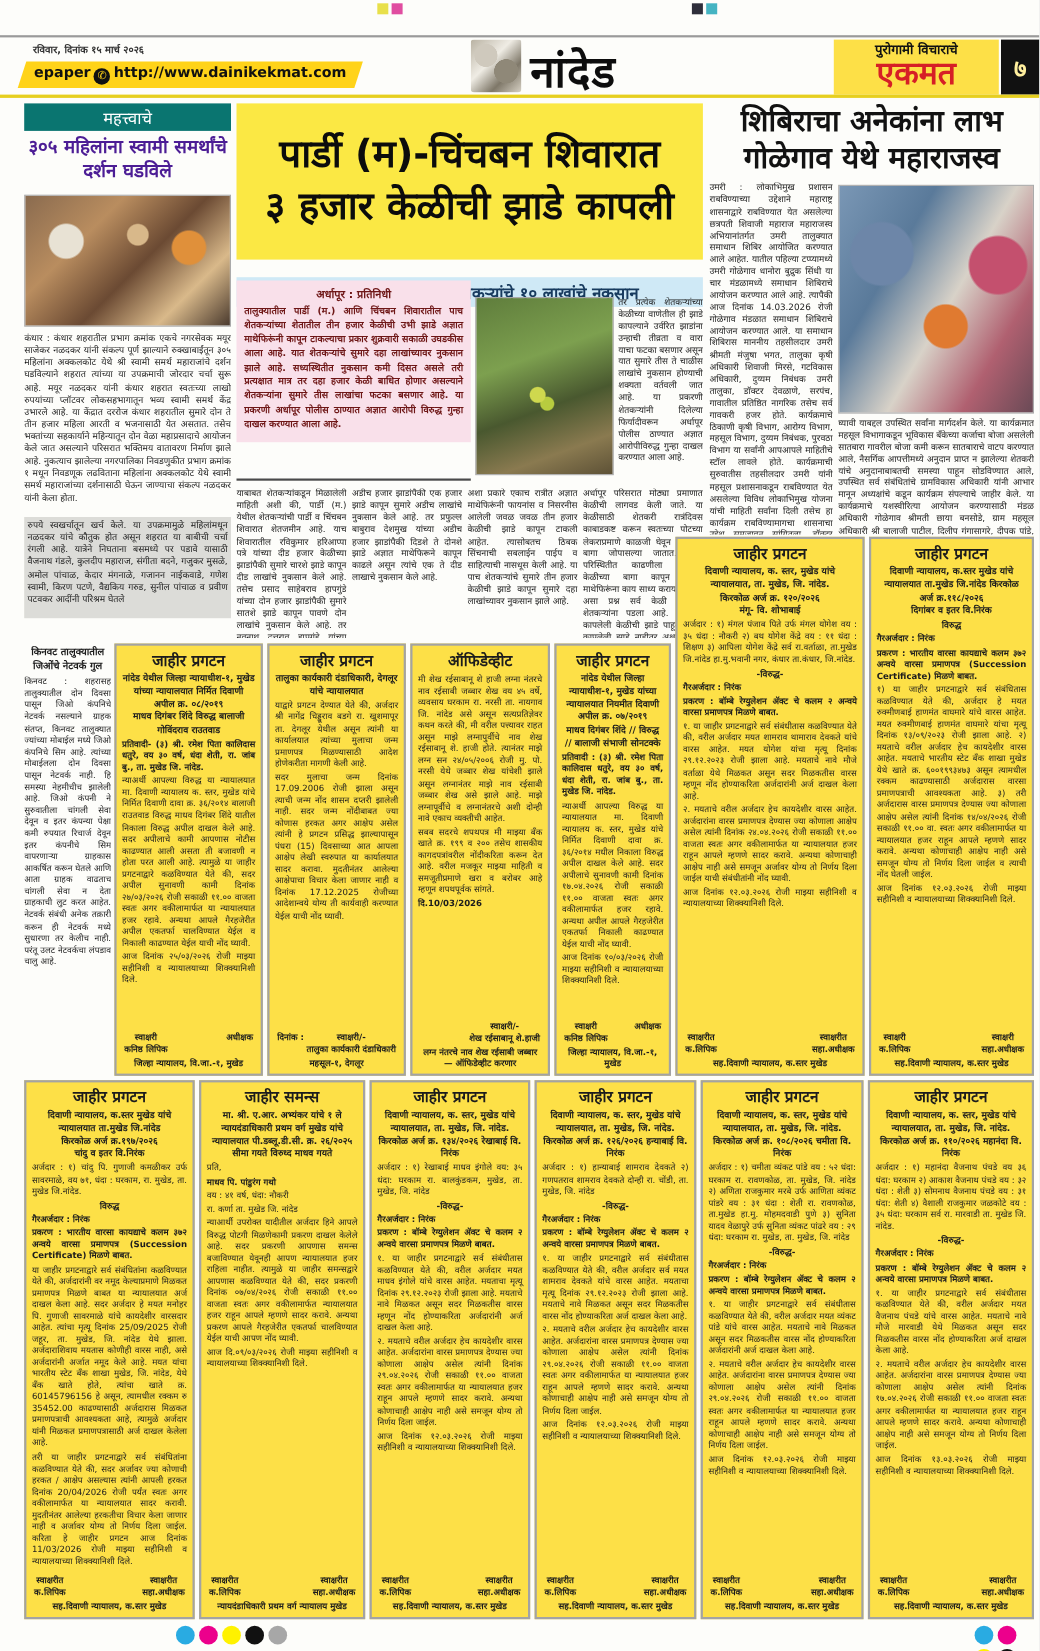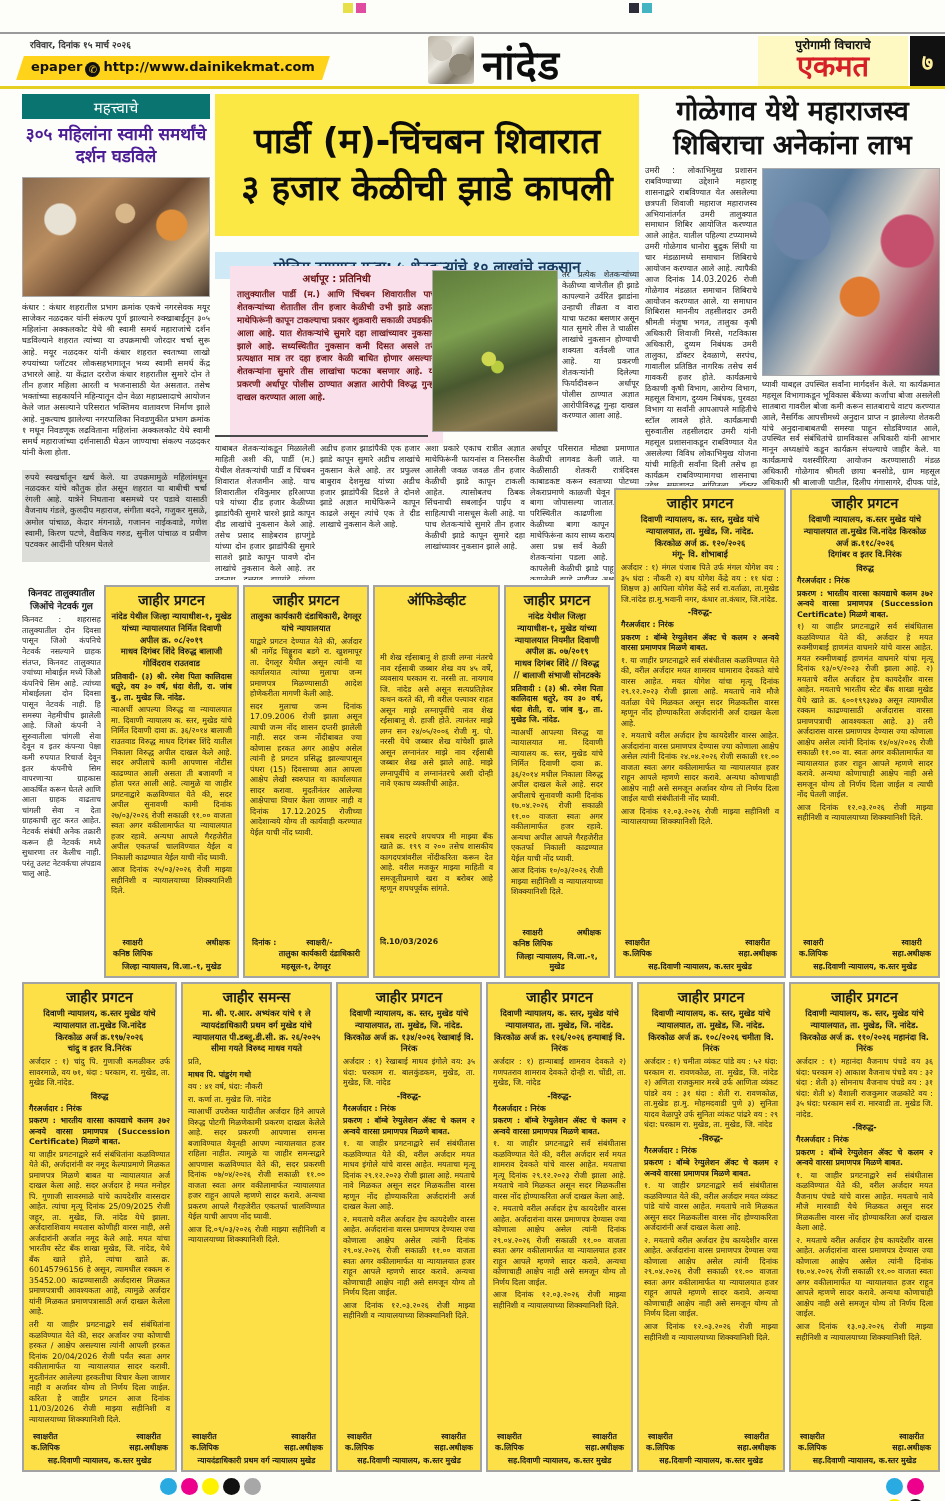--- a/index.html
+++ b/index.html
@@ -14,21 +14,21 @@
   .epaper-band { background:#ffd319; transform:skewX(-18deg); display:flex; align-items:center; justify-content:center; }
   .epaper-inner { transform:skewX(18deg); font-size:13px; font-weight:bold; color:#111; white-space:nowrap; }
   .phone-ic { display:inline-block; background:#111; color:#ffd319; border-radius:50%; width:15px; height:15px;
               line-height:15px; text-align:center; font-size:10px; margin:0 3px; vertical-align:-2px; }
   .edition { font-size:40px; font-weight:bold; color:#0d0d0d; letter-spacing:1px; }
   .logo-collage { background:
       radial-gradient(circle at 30% 30%, #cfc9bd 0 22%, transparent 23%),
       radial-gradient(circle at 70% 60%, #8f8878 0 25%, transparent 26%),
       linear-gradient(135deg,#b9b2a3 0%,#efece4 40%,#7e7768 70%,#d8d2c5 100%);
       border-radius:3px; }
-  .brand-box { background:#fef9c3; text-align:center; padding-top:3px; }
+  .brand-box { background:#fde047; text-align:center; padding-top:3px; }
   .brand-tag { font-size:12px; font-weight:bold; color:#111; line-height:1.1; }
   .brand-name { font-size:29px; font-weight:bold; color:#d61f26; line-height:1.0; }
   .pagenum-box { background:#111; color:#ffef9e; font-size:22px; font-weight:bold;
                  display:flex; align-items:center; justify-content:center; }
   .yellow-rule { background:#e6cf1e; }
 
   
   .kicker { background:#0a7570; color:#fff; font-size:15px; font-weight:normal; text-align:center;
             display:flex; align-items:center; justify-content:center; }
   .left-headline { color:#4c1d95; font-size:17px; font-weight:bold; text-align:center; line-height:1.3; }
@@ -98,38 +98,38 @@
        radial-gradient(circle at 80% 40%, #e0903a 0 9%, transparent 10%),
        linear-gradient(135deg,#8a6b4f 0%,#b98d5f 30%,#6b4a33 55%,#d9b98a 78%,#4a3a2e 100%);"></div>
   <div class="abs txt" style="left:22px;top:302px;width:188px;height:166px;font-size:8.2px;">कंधार : कंधार शहरातील प्रभाग क्रमांक एकचे नगरसेवक मयूर साजेकर नळदकर यांनी संकल्प पूर्ण झाल्याने रुक्खाबाईंतून ३०५ महिलांना अक्कलकोट येथे श्री स्वामी समर्थ महाराजांचे दर्शन घडविल्याने शहरात त्यांच्या या उपक्रमाची जोरदार चर्चा सुरू आहे. मयूर नळदकर यांनी कंधार शहरात स्वतःच्या लाखो रुपयांच्या प्लॉटवर लोकसहभागातून भव्य स्वामी समर्थ केंद्र उभारले आहे. या केंद्रात दररोज कंधार शहरातील सुमारे दोन ते तीन हजार महिला आरती व भजनासाठी येत असतात. तसेच भक्तांच्या सहकार्याने महिन्यातून दोन वेळा महाप्रसादाचे आयोजन केले जात असल्याने परिसरात भक्तिमय वातावरण निर्माण झाले आहे. नुकत्याच झालेल्या नगरपालिका निवडणुकीत प्रभाग क्रमांक १ मधून निवडणूक लढविताना महिलांना अक्कलकोट येथे स्वामी समर्थ महाराजांच्या दर्शनासाठी घेऊन जाण्याचा संकल्प नळदकर यांनी केला होता.</div>
   <div class="abs txt gray-note" style="left:22px;top:470px;width:188px;height:92px;font-size:8.2px;">रुपये स्वखर्चातून खर्च केले. या उपक्रमामुळे महिलांमधून नळदकर यांचे कौतुक होत असून शहरात या बाबीची चर्चा रंगली आहे. यात्रेने निघताना बसमध्ये पर पडावे यासाठी वैजनाथ गंडले, कुलदीप महाराज, संगीता बदने, गजुकर मुसळे, अमोल पांचाळ, केदार मंगनाळे, गजानन नाईकवाडे, गणेश स्वामी, किरण पटणे, वैद्यकिय गरुड, सुनील पांचाळ व प्रवीण पटवकर आदींनी परिश्रम घेतले</div>
 
   <div class="abs main-hbox" style="left:215px;top:94px;width:424px;height:142px;">
     <div class="main-h">पार्डी (म)-चिंचबन शिवारात</div>
     <div class="main-h">३ हजार केळीची झाडे कापली</div>
   </div>
   <div class="abs subhead" style="left:215px;top:238px;width:424px;height:27px;margin-top:14px;">पोलिस ठाण्यात गुन्हा; ५ शेतकऱ्यांचे १० लाखांचे नुकसान</div>
-  <div class="abs lead-box" style="left:215px;top:266px;width:213px;height:177px;margin-left:15px;">
+  <div class="abs lead-box" style="left:215px;top:255px;width:213px;height:147px;">
     <div class="lead-dateline">अर्धापूर : प्रतिनिधी</div>
     <div class="lead-body">तालुक्यातील पार्डी (म.) आणि चिंचबन शिवारातील पाच शेतकऱ्यांच्या शेतातील तीन हजार केळीची उभी झाडे अज्ञात माथेफिरूंनी कापून टाकल्याचा प्रकार शुक्रवारी सकाळी उघडकीस आला आहे. यात शेतकऱ्यांचे सुमारे दहा लाखांच्यावर नुकसान झाले आहे. सध्यस्थितीत नुकसान कमी दिसत असले तरी प्रत्यक्षात मात्र तर दहा हजार केळी बाधित होणार असल्याने शेतकऱ्यांना सुमारे तीस लाखांचा फटका बसणार आहे. या प्रकरणी अर्धापूर पोलीस ठाण्यात अज्ञात आरोपी विरुद्ध गुन्हा दाखल करण्यात आला आहे.</div>
   </div>
   <div class="abs rule-dark" style="left:215px;top:435px;width:213px;height:2px;"></div>
   <div class="abs photo" style="left:432px;top:270px;width:126px;height:162px;background:
        radial-gradient(circle at 45% 55%, #cfd84e 0 6%, transparent 7%),
        radial-gradient(circle at 52% 60%, #b8cc3f 0 5%, transparent 6%),
        linear-gradient(160deg,#5f7d3c 0%,#7da04f 35%,#49582f 60%,#8a7a50 82%,#5d5136 100%);"></div>
   <div class="abs txt" style="left:562px;top:270px;width:77px;height:166px;">तर प्रत्येक शेतकऱ्यांच्या केळीच्या वाणेतील ही झाडे कापल्याने उर्वरित झाडांना उन्हाची तीव्रता व वारा याचा फटका बसणार असून यात सुमारे तीस ते चाळीस लाखांचे नुकसान होण्याची शक्यता वर्तवली जात आहे. या प्रकरणी शेतकऱ्यांनी दिलेल्या फिर्यादीवरून अर्धापूर पोलीस ठाण्यात अज्ञात आरोपीविरुद्ध गुन्हा दाखल करण्यात आला आहे.</div>
   <div class="abs txt" style="left:215px;top:444px;width:100px;height:136px;">याबाबत शेतकऱ्यांकडून मिळालेली माहिती अशी की, पार्डी (म.) येथील शेतकऱ्यांची पार्डी व चिंचबन शिवारात शेतजमीन आहे. याच शिवारातील रविकुमार हरिआप्पा पत्रे यांच्या दीड हजार केळीच्या झाडांपैकी सुमारे चारशे झाडे कापून दीड लाखांचे नुकसान केले आहे. तसेच प्रसाद साहेबराव हापगुंडे यांच्या दोन हजार झाडांपैकी सुमारे सातशे झाडे कापून पावणे दोन लाखांचे नुकसान केले आहे. तर नवनाथ दत्तराव हापगुंडे यांच्या अठराशे झाडांपैकी नऊशे झाडे कापून दोन लाखांचे नुकसान केले आहे. आणि साईनाथ पारेसराम हापगुंडे यांच्या शेतावील</div>
   <div class="abs txt" style="left:320px;top:444px;width:100px;height:136px;">अडीच हजार झाडांपैकी एक हजार झाडे कापून सुमारे अडीच लाखांचे नुकसान केले आहे. तर प्रफुल्ल बाबुराव देशमुख यांच्या अडीच हजार झाडांपैकी दिडशे ते दोनशे झाडे अज्ञात माथेफिरूने कापून काढले असून त्यांचे एक ते दीड लाखाचे नुकसान केले आहे.</div>
   <div class="abs txt" style="left:425px;top:444px;width:100px;height:136px;">अशा प्रकारे एकाच रात्रीत अज्ञात माथेफिरूंनी फायनांस व निसरनीस आलेली जवळ जवळ तीन हजार केळीची झाडे कापून टाकली आहेत. त्यासोबतच ठिबक सिंचनाची सबलाईन पाईप व साहित्याची नासधूस केली आहे. या पाच शेतकऱ्यांचे सुमारे तीन हजार केळीची झाडे कापून सुमारे दहा लाखांच्यावर नुकसान झाले आहे.</div>
   <div class="abs txt" style="left:530px;top:444px;width:109px;height:136px;">अर्धापूर परिसरात मोठ्या प्रमाणात केळीची लागवड केली जाते. या केळीसाठी शेतकरी रात्रंदिवस काबाडकष्ट करून स्वतःच्या पोटच्या लेकराप्रमाणे काळजी घेवून केळीच्या बागा जोपासल्या जातात. अशा परिस्थितीत काढणीला आलेल्या केळीच्या बागा कापून अज्ञात माथेफिरूंना काय साध्य करायचे आहे? असा प्रश्न सर्व केळी उत्पादक शेतकऱ्यांना पडला आहे. शेतावील कापलेली केळीची झाडे पाहून केवळ कापलेली झाडे नाहीतर अक्षरशः पूर्ण केळीची बागच हातातून गेली आहे. असा आक्रोश शेतकरी वर्गातून केला जात आहे.</div>
 
   <div class="abs right-headline" style="left:645px;top:94px;width:295px;">
+    <div>शिबिराचा अनेकांना लाभ</div>
     <div>गोळेगाव येथे महाराजस्व</div>
-    <div>शिबिराचा अनेकांना लाभ</div>
   </div>
   <div class="abs txt" style="left:645px;top:166px;width:112px;height:320px;">उमरी : लोकाभिमुख प्रशासन राबविण्याच्या उद्देशाने महाराष्ट्र शासनाद्वारे राबविण्यात येत असलेल्या छत्रपती शिवाजी महाराज महाराजस्व अभियानांतर्गत उमरी तालुक्यात समाधान शिबिर आयोजित करण्यात आले आहेत. यातील पहिल्या टप्प्यामध्ये उमरी गोळेगाव धानोरा बुद्रुक सिंधी या चार मंडळामध्ये समाधान शिबिराचे आयोजन करण्यात आले आहे. त्यापैकी आज दिनांक 14.03.2026 रोजी गोळेगाव मंडळात समाधान शिबिराचे आयोजन करण्यात आले. या समाधान शिबिरास माननीय तहसीलदार उमरी श्रीमती मंजुषा भगत, तालुका कृषी अधिकारी शिवाजी मिरसे, गटविकास अधिकारी, दुय्यम निबंधक उमरी तालुका, डॉक्टर देवळाणे, सरपंच, गावातील प्रतिष्ठित नागरिक तसेच सर्व गावकरी हजर होते. कार्यक्रमाचे ठिकाणी कृषी विभाग, आरोग्य विभाग, महसूल विभाग, दुय्यम निबंधक, पुरवठा विभाग या सर्वांनी आपआपले माहितीचे स्टॉल लावले होते. कार्यक्रमाची सुरुवातीस तहसीलदार उमरी यांनी महसूल प्रशासनाकडून राबविण्यात येत असलेल्या विविध लोकाभिमुख योजना यांची माहिती सर्वांना दिली तसेच हा कार्यक्रम राबविण्यामागचा शासनाचा उद्देश समजावून सांगितला. डॉक्टर देवसई यांनी आरोग्य संबंधी माहिती सांगून आरोग्याची काळजी कशी</div>
   <div class="abs photo" style="left:762px;top:168px;width:178px;height:208px;background:
        radial-gradient(circle at 22% 30%, #6d86a8 0 14%, transparent 15%),
        radial-gradient(circle at 55% 62%, #e07a30 0 12%, transparent 13%),
        radial-gradient(circle at 82% 35%, #c4506e 0 13%, transparent 14%),
        linear-gradient(120deg,#7a97b5 0%,#5a7a9a 30%,#d8d2c8 55%,#b06070 78%,#6a4a56 100%);"></div>
   <div class="abs txt" style="left:762px;top:380px;width:178px;height:106px;">घ्यावी याबद्दल उपस्थित सर्वांना मार्गदर्शन केले. या कार्यक्रमात महसूल विभागाकडून भूविकास बँकेच्या कर्जाचा बोजा असलेली सातबारा गावरील बोजा कमी करून सातबाराचे वाटप करण्यात आले, नैसर्गिक आपत्तीमध्ये अनुदान प्राप्त न झालेल्या शेतकरी यांचे अनुदानाबाबतची समस्या पाहून सोडविण्यात आले, उपस्थित सर्व संबंधितांचे ग्रामविकास अधिकारी यांनी आभार मानून अध्यक्षांचे कडून कार्यक्रम संपल्याचे जाहीर केले. या कार्यक्रमाचे यशस्वीरित्या आयोजन करण्यासाठी मंडळ अधिकारी गोळेगाव श्रीमती छाया बनसोडे, ग्राम महसूल अधिकारी श्री बालाजी पाटील, दिलीप गंगासागरे, दीपक पांडे, योगेश शिंदे, ग्रामसेवक, महसूल सेवक यांनी परिश्रम घेतले.</div>
 
   <div class="abs" style="left:22px;top:587px;width:79px;height:391px;overflow:hidden;">
@@ -168,21 +168,21 @@
           <div></div>
         </div>
       <div>
           <div>स्वाक्षरी/-</div>
           <div>तालुका कार्यकारी दंडाधिकारी</div>
         </div>
     </div>
     <div class="nsigc">महसूल-१, देगलूर</div>
   </div>
 
-  <div class="abs notice" style="left:373px;top:585px;width:127px;height:393px;gap:40px;">
+  <div class="abs notice" style="left:373px;top:585px;width:127px;height:393px;">
     <div class="ntitle">ऑफिडेव्हीट</div>
     <div class="b">मी शेख रईसाबानू शे हाजी लग्ना नंतरचे नाव रईसाबी जब्बार शेख वय ४५ वर्षे, व्यवसाय घरकाम रा. नरसी ता. नायगाव जि. नांदेड असे असून सत्यप्रतिज्ञेवर कथन करते की, मी वरील पत्त्यावर राहत असून माझे लग्नापुर्वीचे नाव शेख रईसाबानू शे. हाजी होते. त्यानंतर माझे लग्न सन २४/०५/२००६ रोजी मु. पो. नरसी येथे जब्बार शेख यांचेशी झाले असून लग्नानंतर माझे नाव रईसाबी जब्बार शेख असे झाले आहे. माझे लग्नापूर्वीचे व लग्नानंतरचे अशी दोन्ही नावे एकाच व्यक्तीची आहेत.</div>
     <div class="b">सबब सदरचे शपथपत्र मी माझ्या बँक खाते क्र. १९९ व २०० तसेच शासकीय कागदपत्रांवरील नोंदीकरिता करून देत आहे. वरील मजकूर माझ्या माहिती व समजूतीप्रमाणे खरा व बरोबर आहे म्हणून शपथपूर्वक सांगते.</div>
     <div class="bb">दि.10/03/2026</div>
     <div class="nsig">
       <div>
           <div></div>
           <div></div>
         </div>
       <div>

